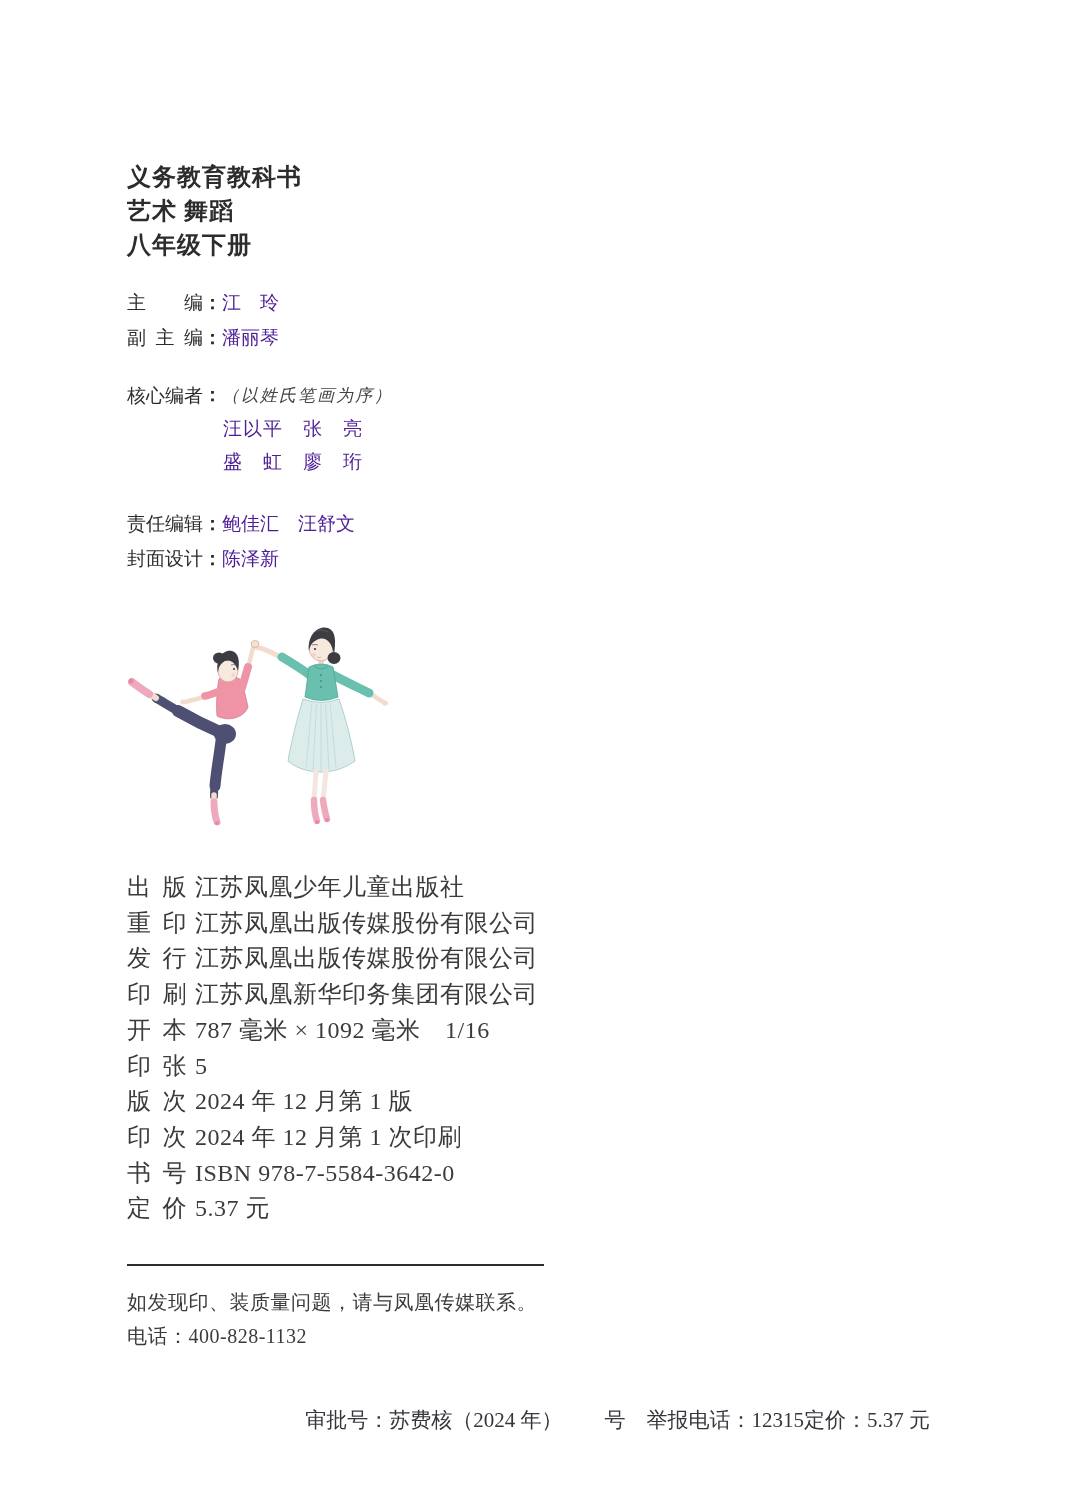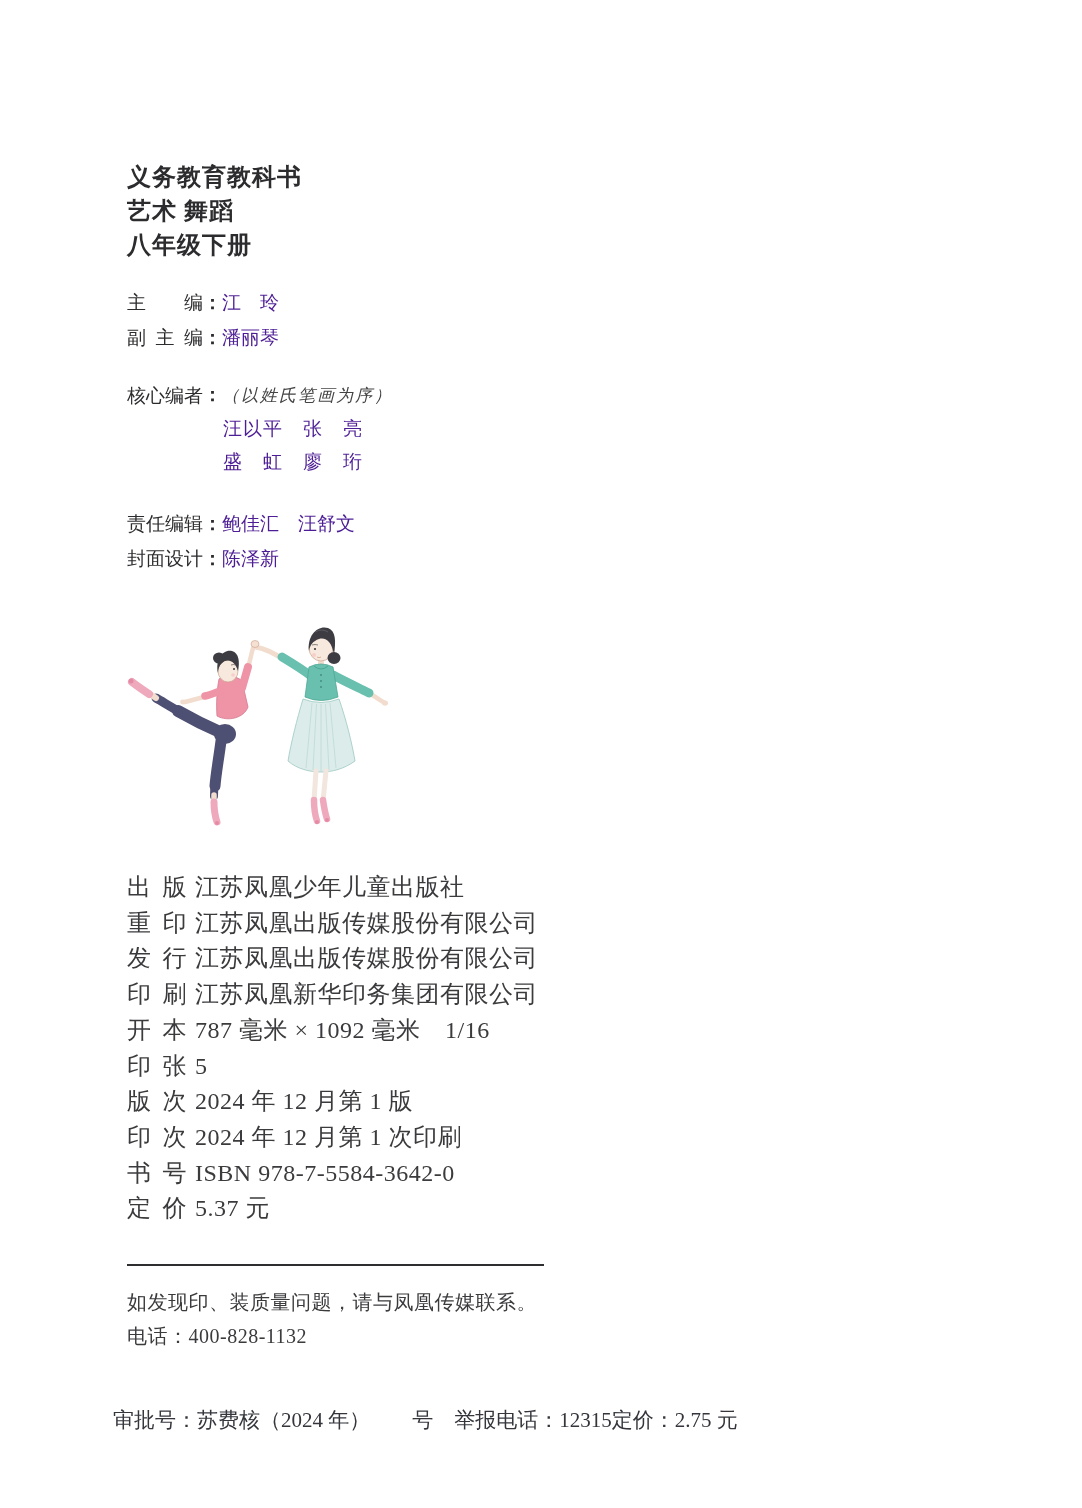--- a/index.html
+++ b/index.html
@@ -25,22 +25,22 @@
   .names-row{padding-left:96px;letter-spacing:1px}
   
   .pub{left:127px;top:870px;font-size:24px;line-height:35.7px;letter-spacing:0.5px}
   .plbl{display:inline-block;width:60px;text-align:justify;text-align-last:justify;
     margin-right:8px;white-space:nowrap;vertical-align:bottom}
   
   .divider{left:127px;top:1264px;width:417px;height:2px;background:#2e2e31}
   
   .contact{left:127px;top:1285px;font-size:20px;line-height:34px;letter-spacing:0.5px}
   
-  .footer{left:113px;top:1406px;width:803px;display:flex;
-    justify-content:flex-start;font-size:21px;color:#34363c}
+  .footer{left:127px;top:1406px;width:803px;display:flex;
+    justify-content:flex-end;font-size:21px;color:#34363c}
   
   .illu{left:122px;top:610px;width:268px;height:220px}
 </style>
 </head>
 <body>
 
 <div>
 
   <div class="abs title-block">
     <div>义务教育教科书</div>
@@ -169,16 +169,16 @@
 
   <div class="abs divider"></div>
 
   <div class="abs contact">
     <div>如发现印、装质量问题，请与凤凰传媒联系。</div>
     <div>电话：400-828-1132</div>
   </div>
 
   <div class="abs footer">
     <span>审批号：苏费核（2024 年）　　号　举报电话：12315</span>
-    <span>定价：2.75 元</span>
+    <span>定价：5.37 元</span>
   </div>
 
 </div>
 
 </body></html>

